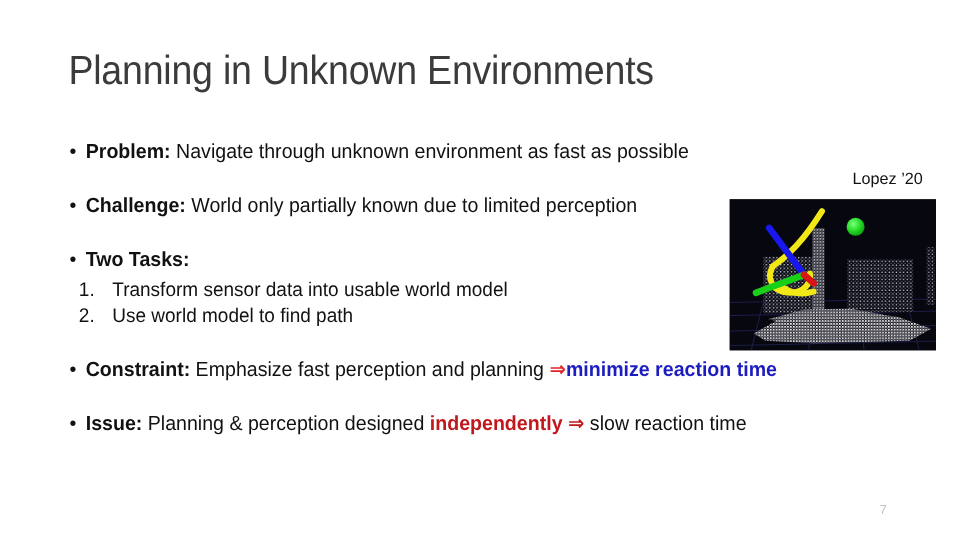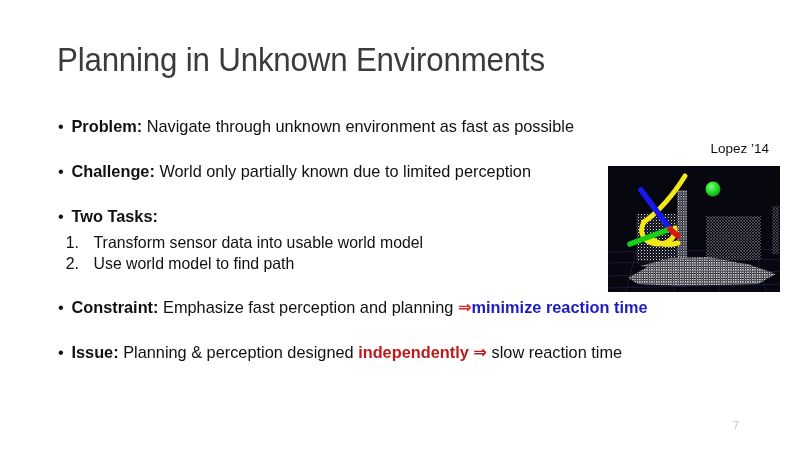--- a/index.html
+++ b/index.html
@@ -179,21 +179,21 @@
 
     <div class="gap-lg"></div>
 
     <div class="bullet-row">
       <span class="dot">•</span>
       <span class="lbl">Issue:</span><span class="txt"> Planning &amp; perception designed </span><span class="red-strong">independently</span><span class="red-strong">&nbsp;</span><span class="red-strong">⇒</span><span class="txt"> slow reaction time</span>
     </div>
 
   </div>
 
-  <div id="img-credit">Lopez ’14</div>
+  <div id="img-credit">Lopez ’20</div>
 
   <div id="figure">
     <svg width="182" height="126" viewBox="0 0 182 126">
       <defs>
         <pattern id="pcDense" x="0" y="0" width="3" height="3" patternUnits="userSpaceOnUse">
           <rect width="3" height="3" fill="#07070f"></rect>
           <rect x="0" y="0" width="1.1" height="1.1" fill="#d8d8e6"></rect>
           <rect x="1.8" y="1.7" width="0.9" height="0.9" fill="#9a9ab0"></rect>
         </pattern>
         <pattern id="pcDense2" x="0" y="0" width="3" height="3" patternUnits="userSpaceOnUse">

